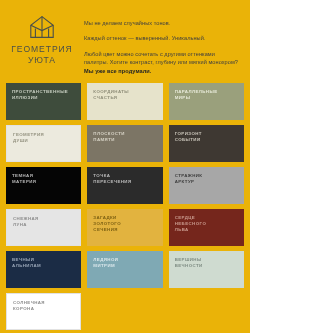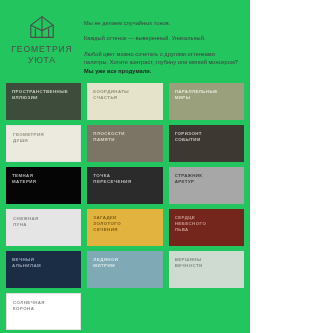--- a/index.html
+++ b/index.html
@@ -13,21 +13,21 @@
     font-family: "Liberation Sans", sans-serif;
     overflow: hidden;
     color: #3a3a3a;
   }
 
   .page {
     width: 250px;
     height: 333px;
     box-sizing: border-box;
     position: relative;
-    background: #22c55e;
+    background: #eab308;
   }
 
   
   .header {
     display: flex;
     align-items: flex-start;
     padding: 9px 6px 0 6px;
     box-sizing: border-box;
   }
 

